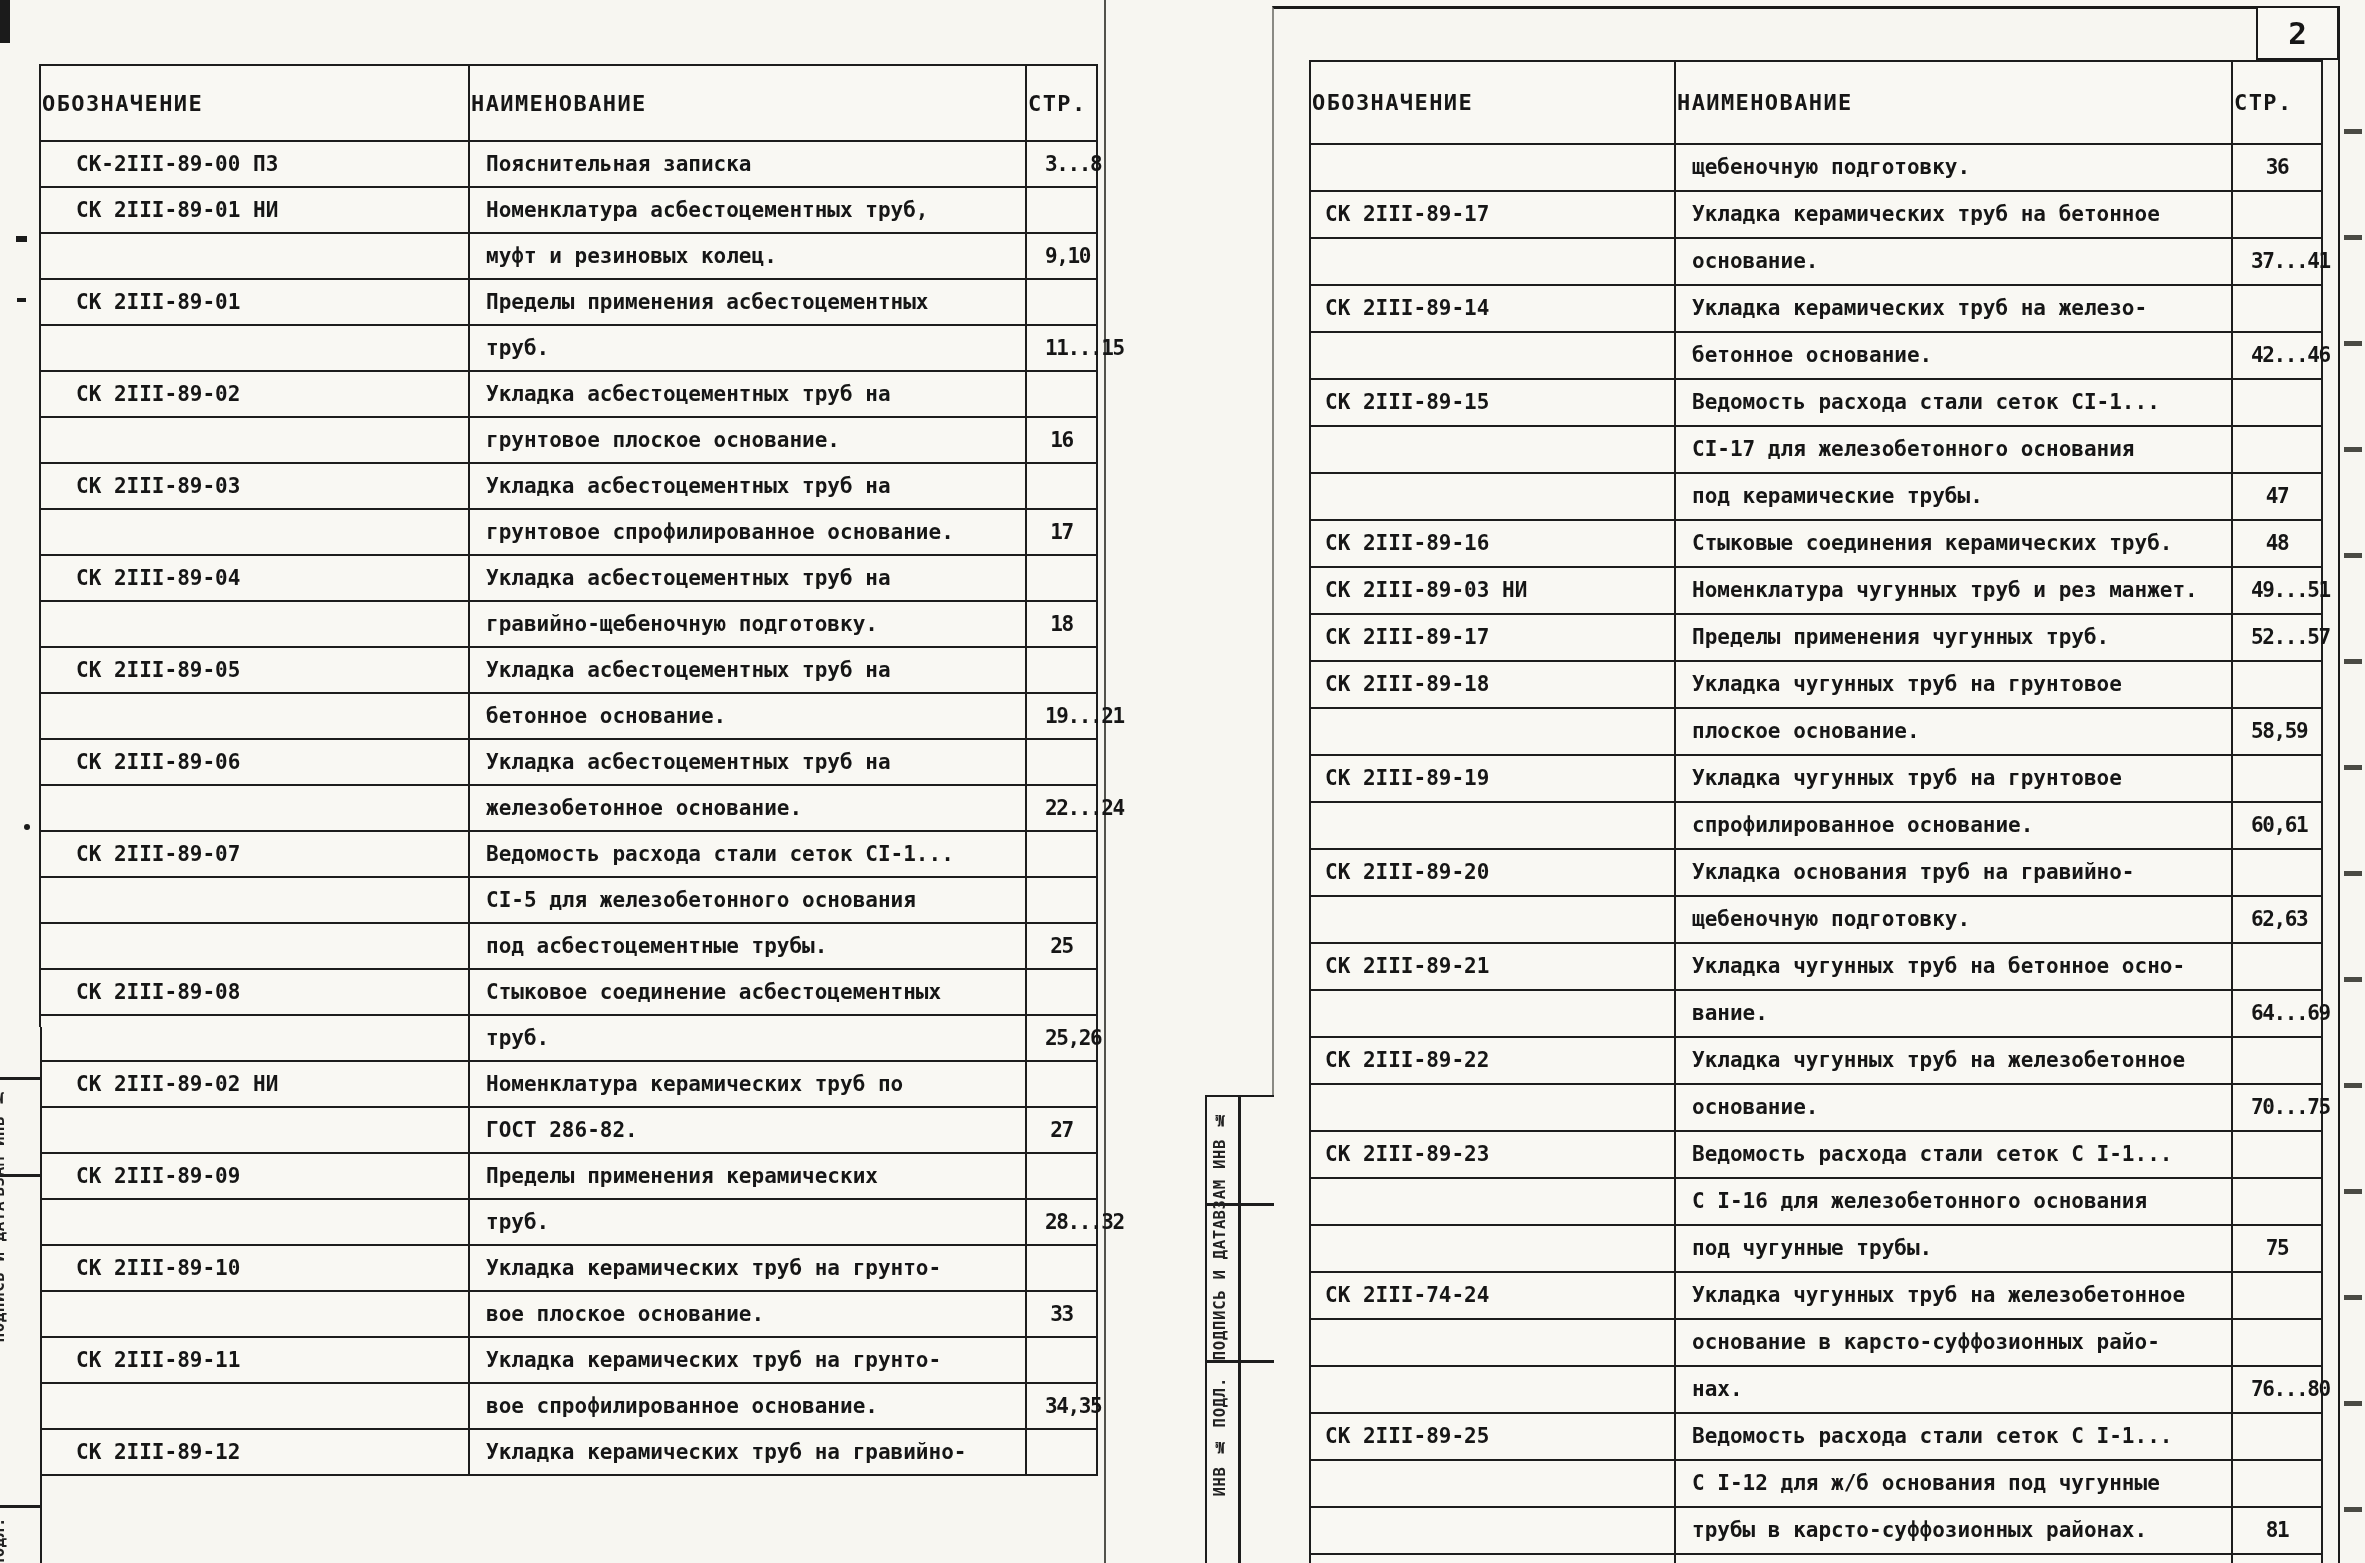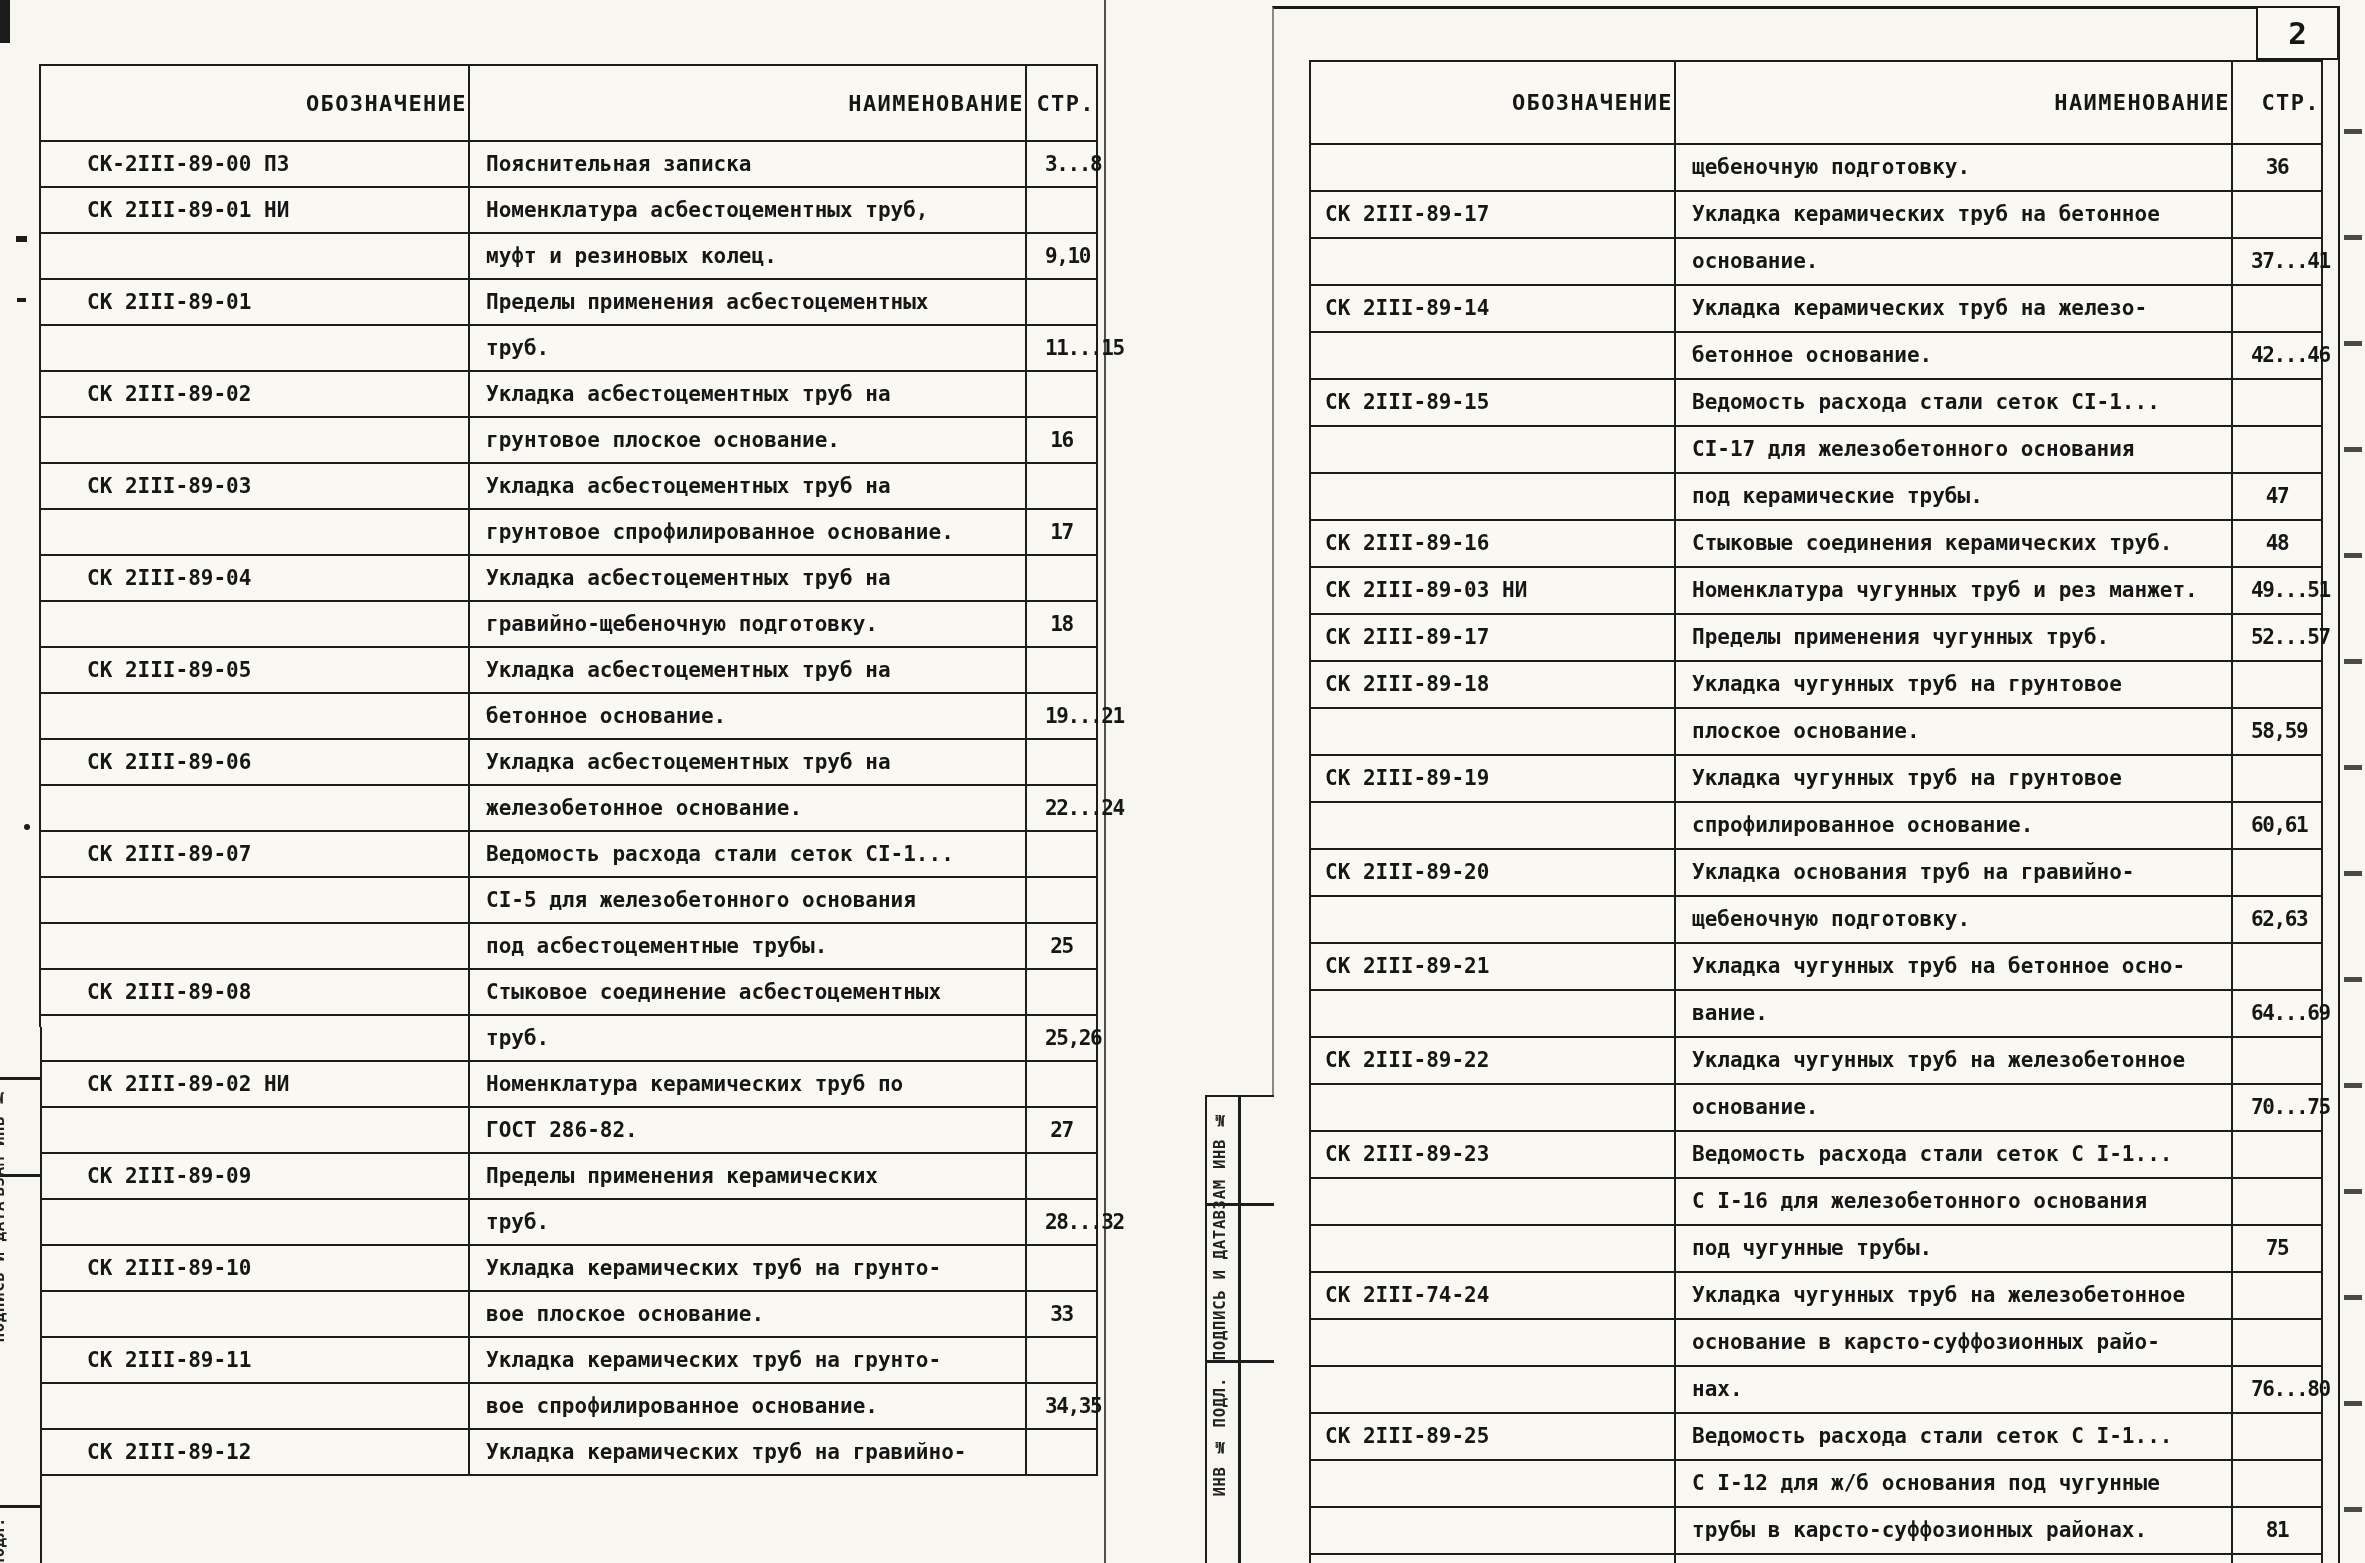--- a/index.html
+++ b/index.html
@@ -18,39 +18,39 @@
     table-layout:fixed;
     background:#f9f8f3;
   }
   table.toc, table.toc th, table.toc td{
     border:2.8px solid #1d1d1d;
   }
   table.toc th{
     font-size:22px;
     font-weight:700;
     letter-spacing:1.4px;
-    text-align:right;
+    text-align:left;
     vertical-align:middle;
     margin-top:24px;
   }
   table.toc td{
     font-size:21px;
     font-weight:700;
     line-height:1.05;
     vertical-align:middle;
     white-space:nowrap;
     overflow:visible;
   }
   #left-table{left:39px;top:64px;width:1057px;}
   #left-table th{height:72px;}
   #left-table td{height:42px;}
   #right-table{left:1309px;top:60px;width:1013px;}
   #right-table th{height:79px;}
   #right-table td{height:43px;}
-  td.col-d{padding-left:46px;}
+  td.col-d{padding-left:35px;}
   #right-table td.col-d{padding-left:14px;}
   td.col-n{padding-left:16px;}
   td.col-p{
     text-align:center;
     font-size:19px;
     letter-spacing:-1.4px;
     padding:0 18px;
   }
   thead tr th{border-bottom:3.5px solid #1d1d1d;}
   

